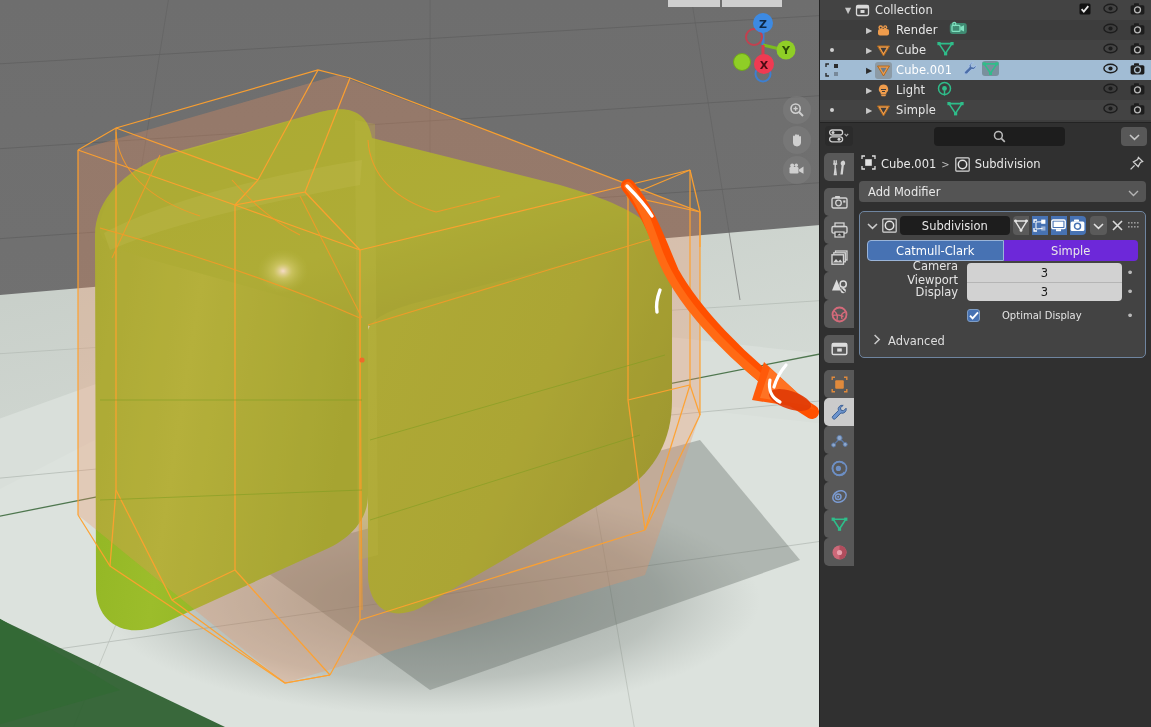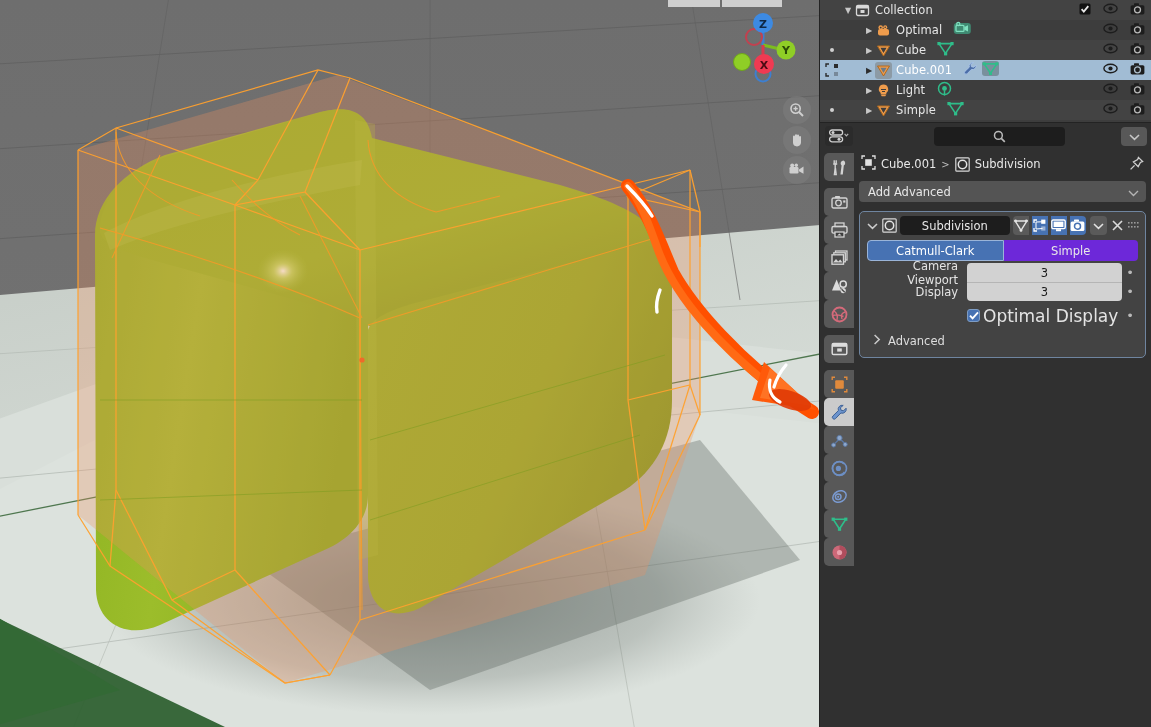--- a/index.html
+++ b/index.html
@@ -119,21 +119,21 @@
   .prop-field.top { border-radius:4px 4px 0 0; }
   .prop-field.bot { border-radius:0 0 4px 4px; border-top:1px solid #b5b5b5; }
   .anim-dot { width:16px; text-align:center; color:#b9b9b9; font-size:13px;
     line-height:19px; }
 
   .chk-row { position:relative; display:flex; align-items:center;
     margin:5px 7px 0 7px; height:19px; }
   .chk-spacer { width:100px; }
   .chk-box { width:13px; height:13px; background:#4772b3; border:1px solid #7d9cc4;
     border-radius:3px; display:flex; align-items:center; justify-content:center; }
-  .chk-label { font-size:17px; color:#e4e4e4; margin-left:3px; flex:1; }
+  .chk-label { font-size:10px; color:#e4e4e4; margin-left:22px; flex:1; }
 
   .info-row { display:flex; align-items:center; margin:8px 7px 0 9px; gap:9px; }
   .info-txt { font-size:11.5px; color:#e4e4e4; }
 
   .adv-row { display:flex; align-items:flex-start; margin:9px 7px 2px 13px; gap:7px; }
   .adv-txt { font-size:11.5px; color:#dedede; }
 
   
   .hsplit { position:absolute; background:#232323; }
 </style>
@@ -417,21 +417,21 @@
       <span class="ol-disc" style="margin-left:43px;">▶</span>
       <span class="ol-icon">
         <svg width="15" height="15" viewBox="0 0 15 15">
           <rect x="2" y="6" width="11" height="6.5" rx="2" fill="#ef9c4c"></rect>
           <circle cx="4.7" cy="4.6" r="2.3" fill="#ef9c4c"></circle>
           <circle cx="9.2" cy="4.3" r="2" fill="#ef9c4c"></circle>
           <circle cx="4.7" cy="4.6" r="0.9" fill="#3d3d3d"></circle>
           <circle cx="9.2" cy="4.3" r="0.8" fill="#3d3d3d"></circle>
         </svg>
       </span>
-      <span class="ol-name">Optimal</span>
+      <span class="ol-name">Render</span>
       <span class="ol-datas">
         <span>
           <svg width="19" height="15" viewBox="0 0 19 15">
             <rect x="0.8" y="2" width="17" height="11" rx="3" fill="#3f8a72"></rect>
             <rect x="3" y="4.4" width="8" height="6" rx="1" fill="none" stroke="#7fe0bf" stroke-width="1.3"></rect>
             <path d="M11.4 6 L15 4.2 V10.6 L11.4 8.8 Z" fill="#7fe0bf"></path>
             <circle cx="5.3" cy="3" r="1.6" fill="none" stroke="#7fe0bf" stroke-width="1.2"></circle>
           </svg>
         </span>
       </span>
@@ -775,21 +775,21 @@
         <span>Subdivision</span>
         <span class="pin">
           <svg width="15" height="15" viewBox="0 0 15 15">
             <path d="M9.4 1.4 L13.6 5.6 L11.4 6.4 L9.2 10.6 L4.4 5.8 L8.6 3.6 Z" fill="none" stroke="#cfcfcf" stroke-width="1.3"></path>
             <line x1="5.6" y1="9.4" x2="1.6" y2="13.4" stroke="#cfcfcf" stroke-width="1.3"></line>
           </svg>
         </span>
       </div>
 
       <div class="addmod">
-        <span>Add Advanced</span>
+        <span>Add Modifier</span>
         <span class="dd">
           <svg width="11" height="8" viewBox="0 0 11 8">
             <path d="M1 2 L5.5 6.4 L10 2" fill="none" stroke="#b4b4b4" stroke-width="1.4"></path>
           </svg>
         </span>
       </div>
 
       <div class="modpanel">
 
         <div class="modhead">

